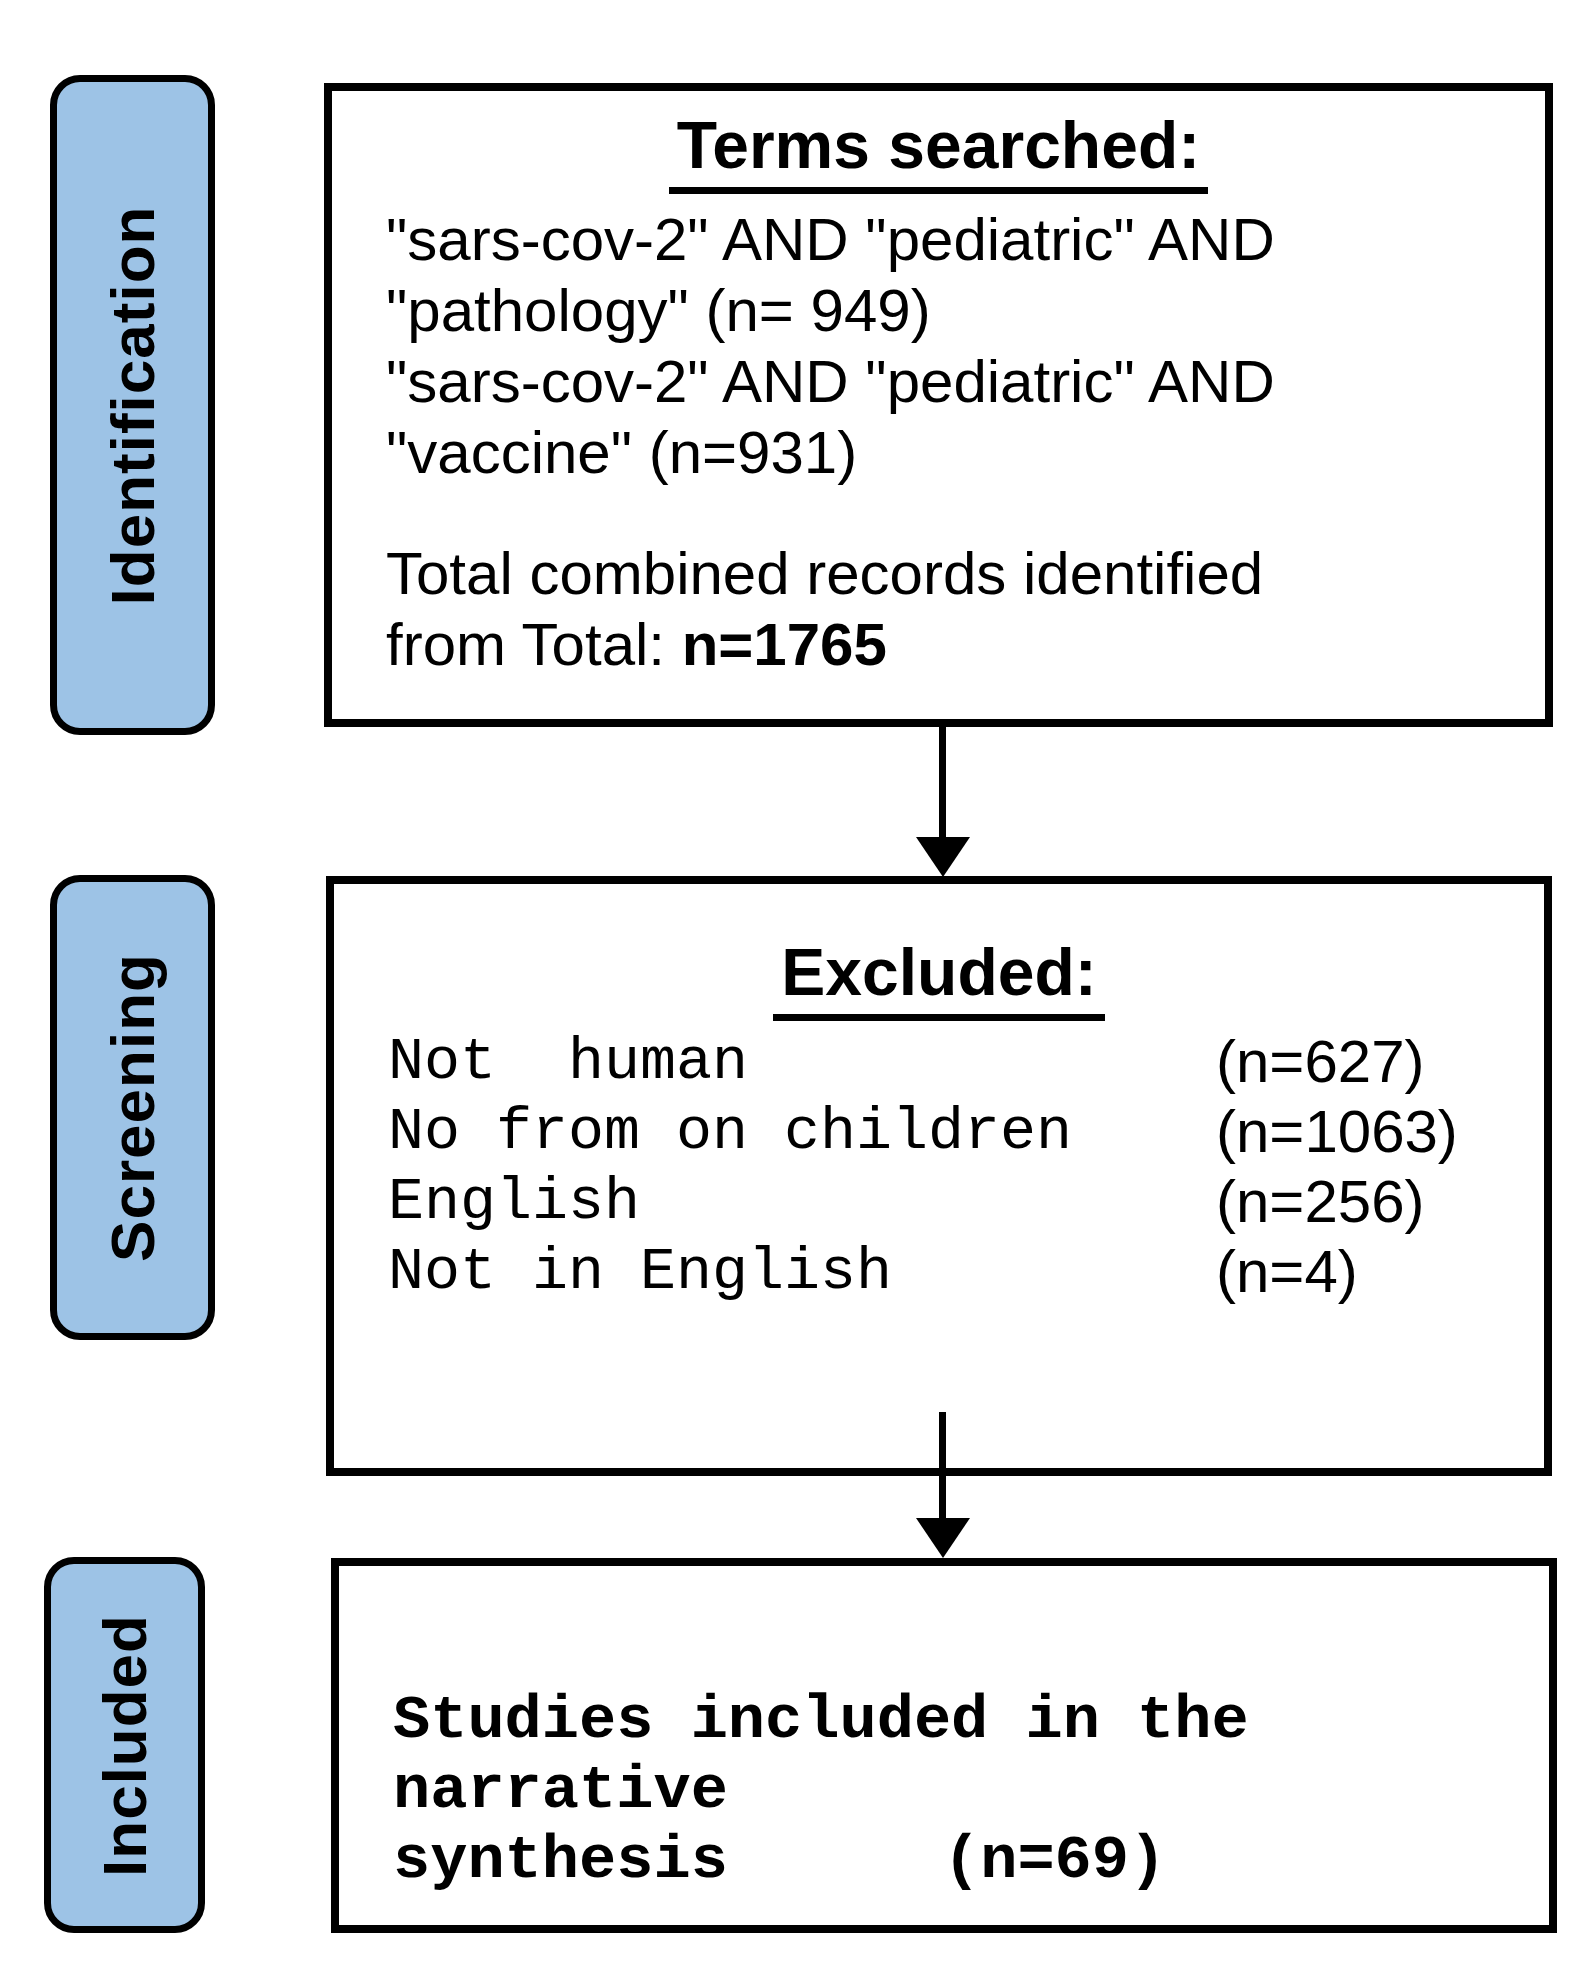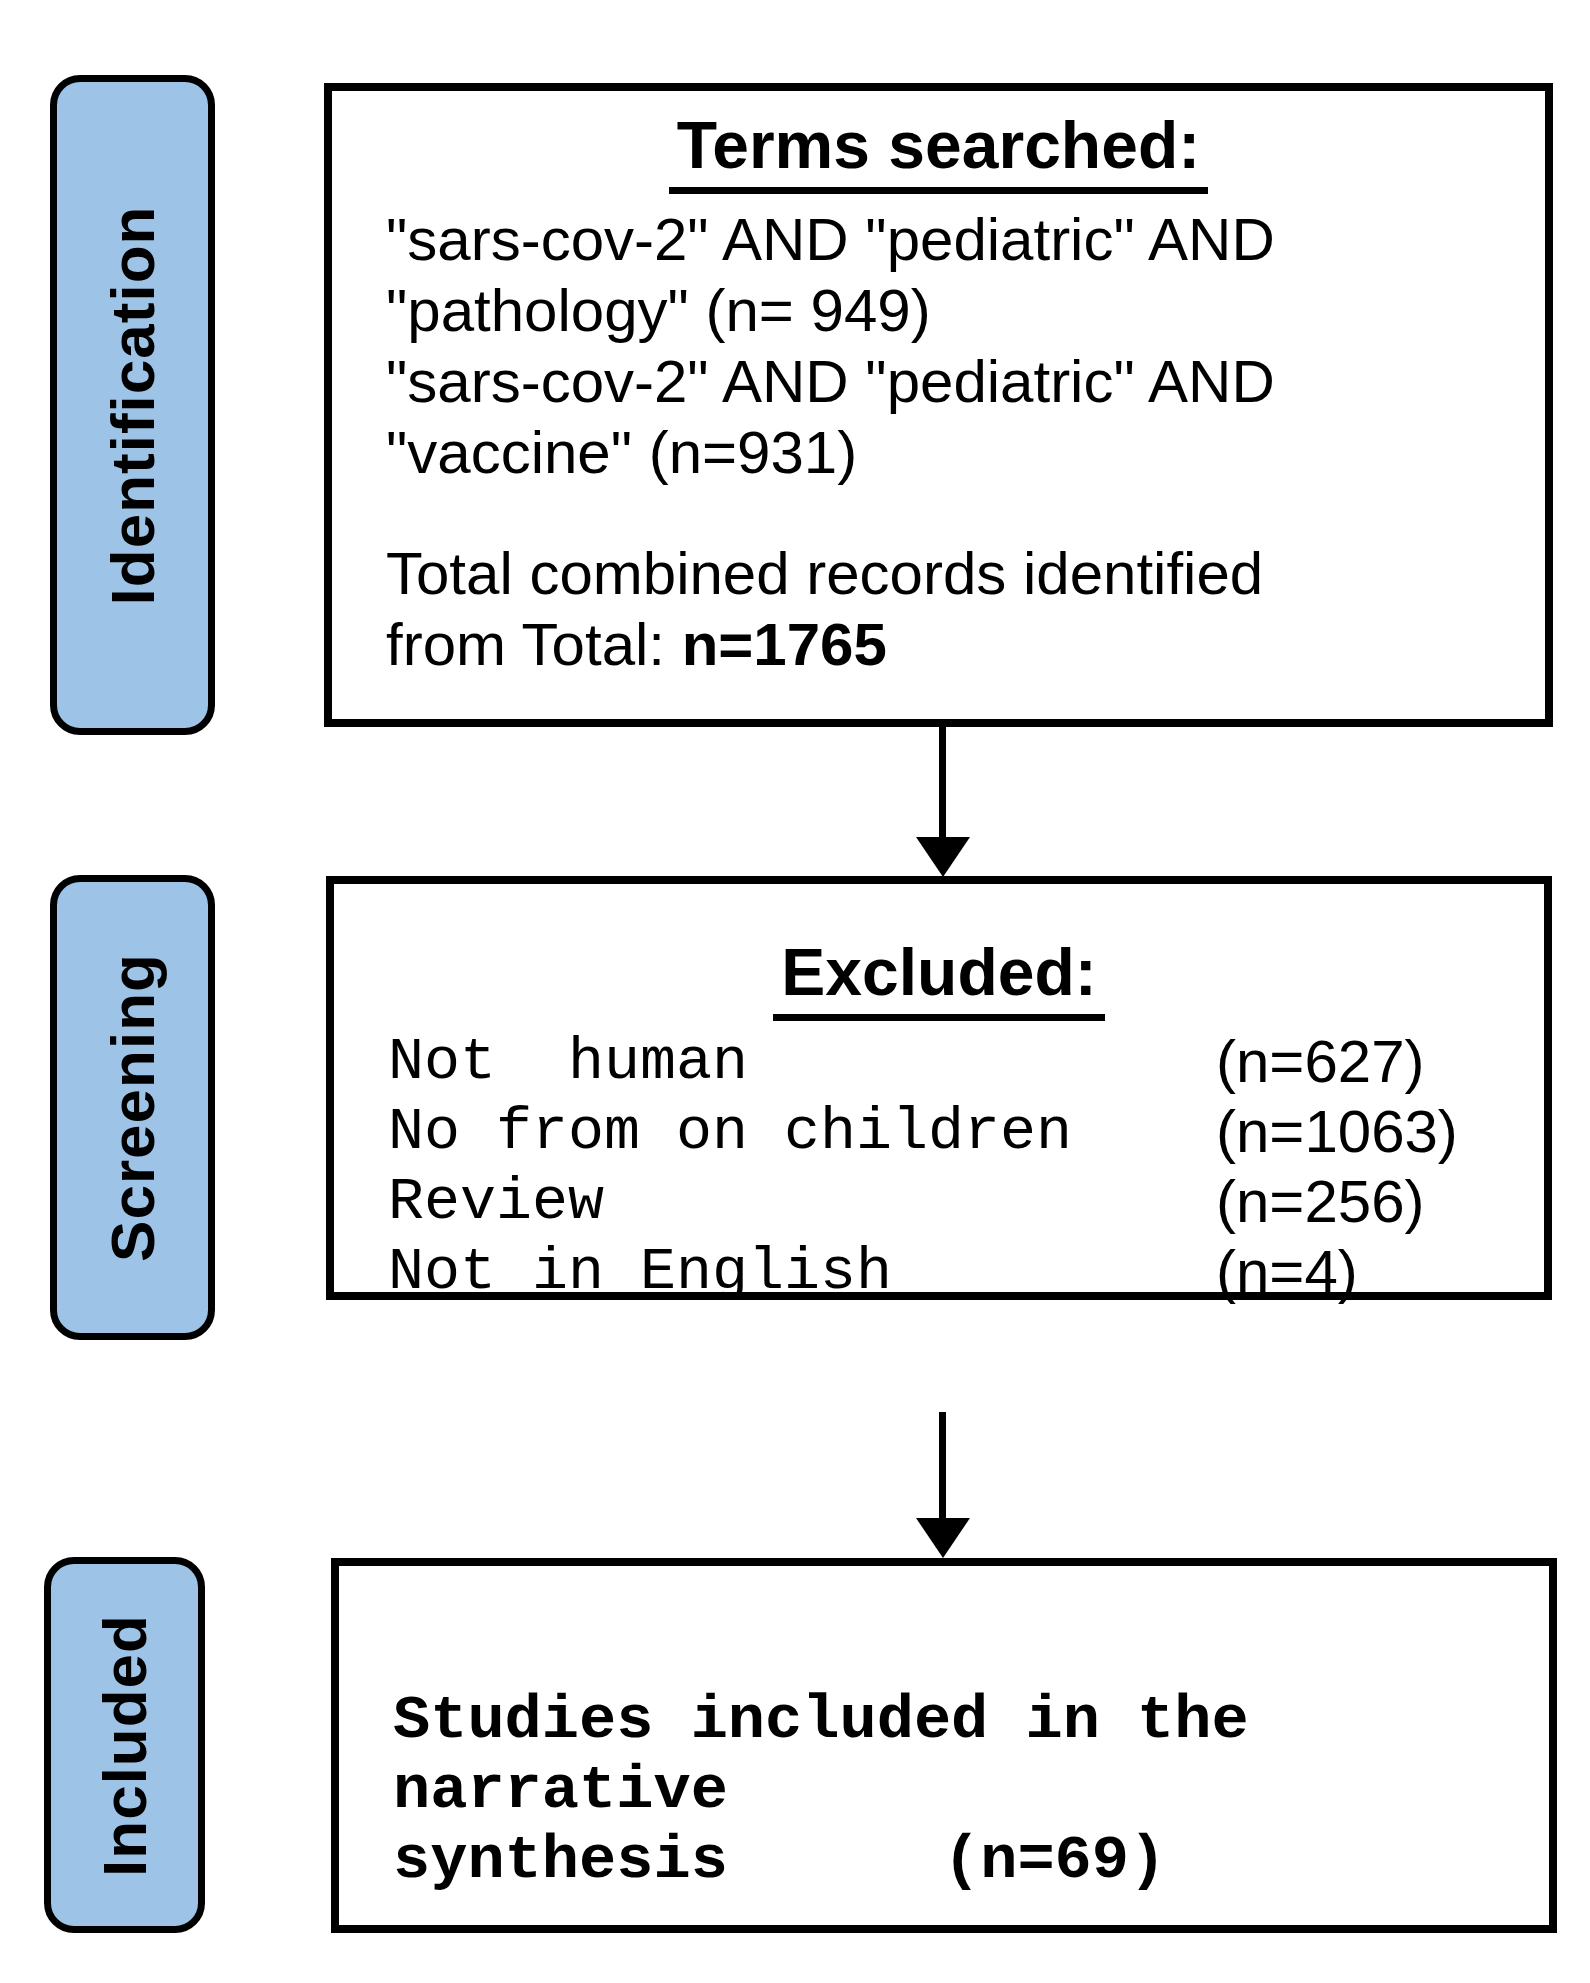--- a/index.html
+++ b/index.html
@@ -36,21 +36,21 @@
   }
 
   
   .flowbox {
     position:absolute;
     background:#ffffff;
     border:8px solid #000000;
     box-sizing:border-box;
   }
   .box1 { left:324px; top:83px;   width:1229px; height:644px; }
-  .box2 { left:326px; top:876px;  width:1226px; height:424px; }
+  .box2 { left:326px; top:876px;  width:1226px; height:600px; }
   .box3 { left:331px; top:1558px; width:1226px; height:375px;font-family:Liberation Mono, monospace; }
 
   .box-title {
     text-align:center;
     font-weight:bold;
     font-size:66px;
     line-height:80px;
     margin-top:14px;
   }
   .box2 .box-title { margin-top:48px; }
@@ -138,21 +138,21 @@
     <div class="rows">
       <div class="row">
         <span class="label">Not  human</span>
           <span class="count">(n=627)</span>
       </div>
       <div class="row">
         <span class="label">No from on children</span>
           <span class="count">(n=1063)</span>
       </div>
       <div class="row">
-        <span class="label">Review</span>
+        <span class="label">English</span>
           <span class="count">(n=256)</span>
       </div>
       <div class="row">
         <span class="label">Not in English</span>
           <span class="count">(n=4)</span>
       </div>
     </div>
   </div>
 
   <div class="arrow-line" id="arrow2-line"></div>

